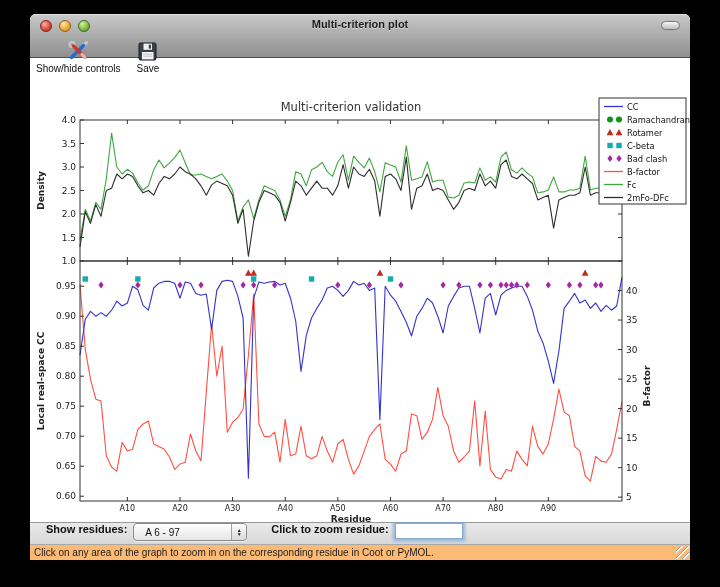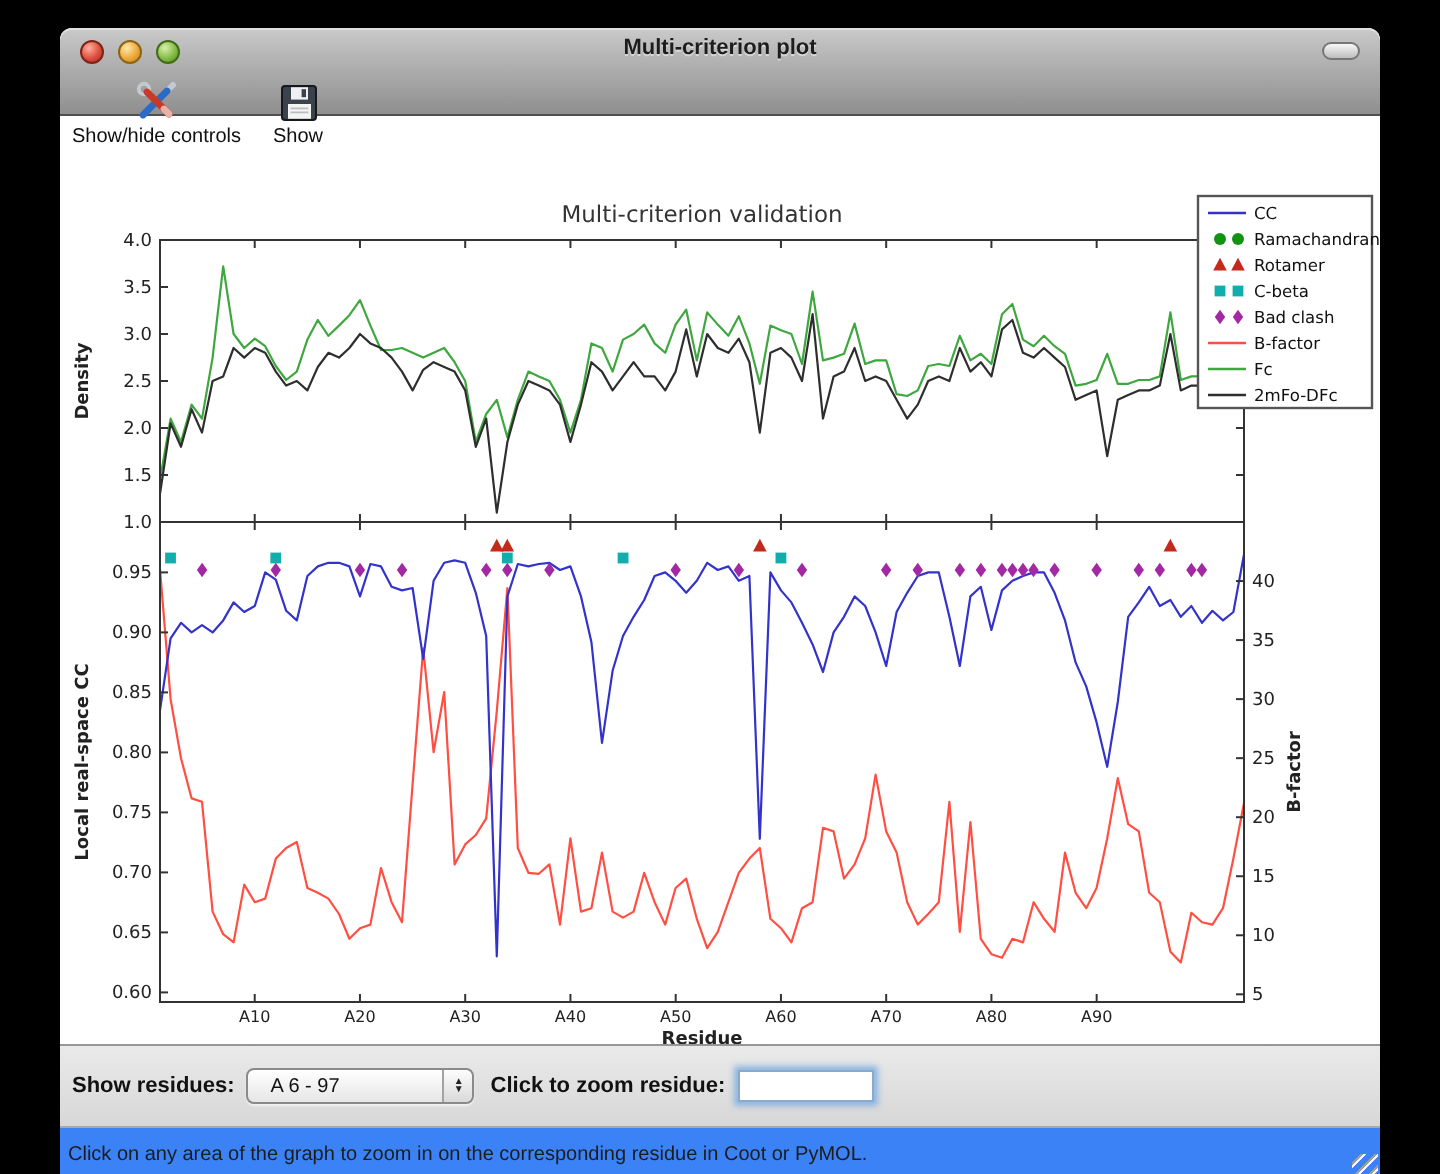--- a/index.html
+++ b/index.html
@@ -19,34 +19,34 @@
   .title-text{position:absolute;left:0;right:0;top:4px;text-align:center;font-size:11px;
     font-weight:bold;color:#1d1d1d;text-shadow:0 1px 0 rgba(255,255,255,.45);}
   .pill{position:absolute;right:10px;top:7px;width:19px;height:9px;border-radius:5px;
     border:1px solid #767676;background:linear-gradient(#f7f7f7,#bdbdbd);}
   .toolbar{position:absolute;left:0;right:0;top:22px;height:40px;display:flex;align-items:flex-end;
     padding:0 0 2px 6px;gap:16px;}
   .tool-btn{display:flex;flex-direction:column;align-items:center;font-size:10px;color:#101010;
     text-shadow:0 1px 0 rgba(255,255,255,.35);cursor:default;}
   .tool-btn .ticon{height:24px;display:flex;align-items:center;justify-content:center;}
   .figure{position:relative;width:660px;height:428px;background:#fff;margin-top:36px;}
-  .controls{height:41px;background:linear-gradient(#eaeaea,#d7d7d7);border-top:1px solid #979797;
-    display:flex;align-items:center;padding-left:6px;font-size:11px;font-weight:bold;color:#111;}
+  .controls{height:22px;background:linear-gradient(#eaeaea,#d7d7d7);border-top:1px solid #979797;
+    display:flex;padding-left:16px;font-size:11px;font-weight:bold;color:#111;}
   .popup{width:114px;height:18px;margin-left:6px;border:1px solid #8a8a8a;border-radius:4px;
     background:linear-gradient(#ffffff,#e6e6e6);position:relative;display:flex;align-items:center;
     font-weight:normal;font-size:10px;color:#111;padding-left:11px;
     box-shadow:0 1px 1px rgba(255,255,255,.6);}
   .popup .cap{position:absolute;right:0;top:0;bottom:0;width:15px;border-left:1px solid #a2a2a2;
     border-radius:0 4px 4px 0;background:linear-gradient(#fdfdfd,#d9d9d9);
     display:flex;flex-direction:column;align-items:center;justify-content:center;line-height:4px;}
   .popup .cap span{font-size:5px;color:#222;}
-  .zoom-label{margin-left:8px;}
+  .zoom-label{margin-left:24px;}
   .zoom-input{width:68px;height:16px;margin-left:6px;border:1px solid #88aacd;background:#fff;
     box-shadow:0 0 3px 2px rgba(120,170,225,.8);outline:none;font-size:11px;padding:0 3px;}
-  .statusbar{height:28px;background:#3b82f6;border-top:1px solid #a8a8a8;display:flex;
+  .statusbar{height:16px;background:#fdba74;border-top:1px solid #a8a8a8;display:flex;
     align-items:center;font-size:10px;color:#1c1c1c;padding-left:4px;position:relative;}
   .grip{position:absolute;right:1px;bottom:1px;width:13px;height:13px;
     background:repeating-linear-gradient(135deg,transparent 0 3px,#9d9d9d 3px 4px,#f4f4f4 4px 5px);}
 </style>
 </head>
 <body>
 
 <div class="window">
   <div class="chrome">
     <div class="titlebar">
@@ -75,21 +75,21 @@
         <div class="ticon">
           <svg width="21" height="21" viewBox="0 0 21 21">
             <rect x="2" y="2" width="17" height="17" rx="1.5" fill="#3c424c" stroke="#15181d" stroke-width="1"></rect>
             <rect x="6.5" y="2.6" width="8.5" height="6.2" fill="#eef0f3"></rect>
             <rect x="11.8" y="3.6" width="2.2" height="4" fill="#3c424c"></rect>
             <rect x="5" y="11" width="11.5" height="7.4" fill="#f4f4f2"></rect>
             <line x1="6.2" y1="13.2" x2="15.2" y2="13.2" stroke="#b9bdc4" stroke-width="0.9"></line>
             <line x1="6.2" y1="15.2" x2="15.2" y2="15.2" stroke="#b9bdc4" stroke-width="0.9"></line>
           </svg>
         </div>
-        <span>Show</span>
+        <span>Save</span>
       </div>
     </div>
   </div>
 
   <div class="figure">
     <svg id="plot-svg" width="660" height="428">
         <text x="321" y="17" font-size="11.5" font-family="DejaVu Sans, Liberation Sans, sans-serif" fill="#333" text-anchor="middle">Multi-criterion validation</text>
         <polyline points="50.0,145.8 55.3,115.3 60.5,127.0 65.8,108.3 71.0,115.3 76.3,84.8 81.6,39.2 86.8,73.0 92.1,80.0 97.4,75.3 102.6,79.1 107.9,89.0 113.1,96.0 118.4,91.8 123.7,75.8 128.9,66.0 134.2,73.9 139.5,68.8 144.7,63.6 150.0,56.1 155.2,68.8 160.5,81.0 165.8,81.0 171.0,80.0 176.3,82.4 181.6,84.8 186.8,82.4 192.1,80.0 197.3,87.1 202.6,96.5 207.9,127.0 213.1,113.0 218.4,105.9 223.7,124.7 228.9,105.9 234.2,91.8 239.4,94.2 244.7,96.5 250.0,105.9 255.2,122.3 260.5,105.9 265.7,77.7 271.0,80.0 276.3,91.8 281.5,75.8 286.8,73.0 292.1,68.3 297.3,77.7 302.6,82.4 307.8,68.3 313.1,60.8 318.4,86.2 323.6,62.2 328.9,68.3 334.2,73.9 339.4,64.1 344.7,77.7 349.9,97.9 355.2,68.8 360.5,71.1 365.7,73.0 371.0,88.0 376.3,51.8 381.5,86.2 386.8,84.8 392.0,82.9 397.3,67.8 402.6,88.0 407.8,86.2 413.1,86.2 418.3,103.1 423.6,104.0 428.9,101.2 434.1,89.0 439.4,88.0 444.7,89.0 449.9,73.9 455.2,86.2 460.4,82.9 465.7,88.0 471.0,63.1 476.2,58.0 481.5,75.8 486.8,79.1 492.0,73.9 497.3,79.1 502.5,82.9 507.8,98.8 513.1,97.9 518.3,96.0 523.6,82.9 528.9,97.9 534.1,97.9 539.4,96.0 544.6,96.0 549.9,94.2 555.2,62.2 560.4,96.0 565.7,94.2 571.0,94.2 576.2,75.8 581.5,51.8 586.7,82.4 592.0,40.1" fill="none" stroke="#3fa73f" stroke-width="1.1" stroke-linejoin="round"></polyline>
         <polyline points="50.0,152.9 55.3,117.7 60.5,129.4 65.8,110.6 71.0,122.3 76.3,96.5 81.6,94.2 86.8,80.0 92.1,84.8 97.4,80.0 102.6,82.4 107.9,91.8 113.1,98.8 118.4,96.5 123.7,101.2 128.9,89.5 134.2,82.4 139.5,84.8 144.7,80.0 150.0,73.0 155.2,77.7 160.5,80.0 165.8,84.8 171.0,91.8 176.3,101.2 181.6,90.9 186.8,87.1 192.1,89.5 197.3,91.8 202.6,101.2 207.9,129.4 213.1,115.3 218.4,162.3 223.7,127.0 228.9,108.3 234.2,96.5 239.4,98.8 244.7,101.2 250.0,108.3 255.2,127.0 260.5,108.3 265.7,87.1 271.0,91.8 276.3,101.2 281.5,94.2 286.8,87.1 292.1,94.2 297.3,94.2 302.6,101.2 307.8,91.8 313.1,70.7 318.4,94.2 323.6,73.0 328.9,80.0 334.2,82.4 339.4,75.3 344.7,87.1 349.9,122.3 355.2,82.4 360.5,80.0 365.7,84.8 371.0,96.5 376.3,63.1 381.5,115.3 386.8,94.2 392.0,91.8 397.3,80.0 402.6,96.5 407.8,94.2 413.1,96.5 418.3,105.9 423.6,115.3 428.9,108.3 434.1,96.5 439.4,94.2 444.7,96.5 449.9,80.0 455.2,91.8 460.4,87.1 465.7,94.2 471.0,70.7 476.2,66.0 481.5,82.4 486.8,84.8 492.0,80.0 497.3,84.8 502.5,89.5 507.8,105.9 513.1,103.5 518.3,101.2 523.6,134.1 528.9,105.9 534.1,103.5 539.4,101.2 544.6,101.2 549.9,98.8 555.2,73.0 560.4,101.2 565.7,98.8 571.0,98.8 576.2,82.4 581.5,63.6 586.7,89.5 592.0,58.9" fill="none" stroke="#2e2e2e" stroke-width="1.1" stroke-linejoin="round"></polyline>
         <polyline points="50.0,190.6 55.3,255.6 60.5,285.1 65.8,305.2 71.0,306.9 76.3,361.8 81.6,373.1 86.8,377.2 92.1,348.3 97.4,357.1 102.6,355.3 107.9,335.3 113.1,330.0 118.4,327.0 123.7,350.0 128.9,352.4 134.2,355.3 139.5,363.0 144.7,375.4 150.0,370.1 155.2,368.3 160.5,340.0 165.8,357.1 171.0,367.1 176.3,298.1 181.6,230.2 186.8,282.1 192.1,252.0 197.3,338.2 202.6,328.2 207.9,323.5 213.1,315.2 218.4,261.5 223.7,200.1 228.9,330.0 234.2,342.4 239.4,342.9 244.7,338.2 250.0,368.3 255.2,325.2 260.5,361.8 265.7,360.1 271.0,332.3 276.3,361.8 281.5,364.8 286.8,361.8 292.1,342.4 297.3,357.1 302.6,368.3 307.8,350.0 313.1,345.3 318.4,365.4 323.6,380.1 328.9,371.9 334.2,357.1 339.4,342.4 344.7,335.3 349.9,330.0 355.2,365.4 360.5,370.1 365.7,377.2 371.0,360.1 376.3,357.1 381.5,319.9 386.8,321.7 392.0,345.3 397.3,338.2 402.6,325.2 407.8,293.3 413.1,321.7 418.3,332.3 423.6,357.1 428.9,368.3 434.1,363.0 439.4,357.1 444.7,306.9 449.9,371.9 455.2,317.0 460.4,375.4 465.7,383.1 471.0,384.9 476.2,375.4 481.5,377.2 486.8,357.1 492.0,365.4 497.3,371.9 502.5,332.3 507.8,352.4 513.1,360.1 518.3,350.0 523.6,325.2 528.9,295.1 534.1,318.1 539.4,321.7 544.6,352.4 549.9,357.1 555.2,381.9 560.4,387.2 565.7,362.4 571.0,367.1 576.2,368.3 581.5,360.1 586.7,335.3 592.0,307.5" fill="none" stroke="#ff4f43" stroke-width="1.1" stroke-linejoin="round"></polyline>

